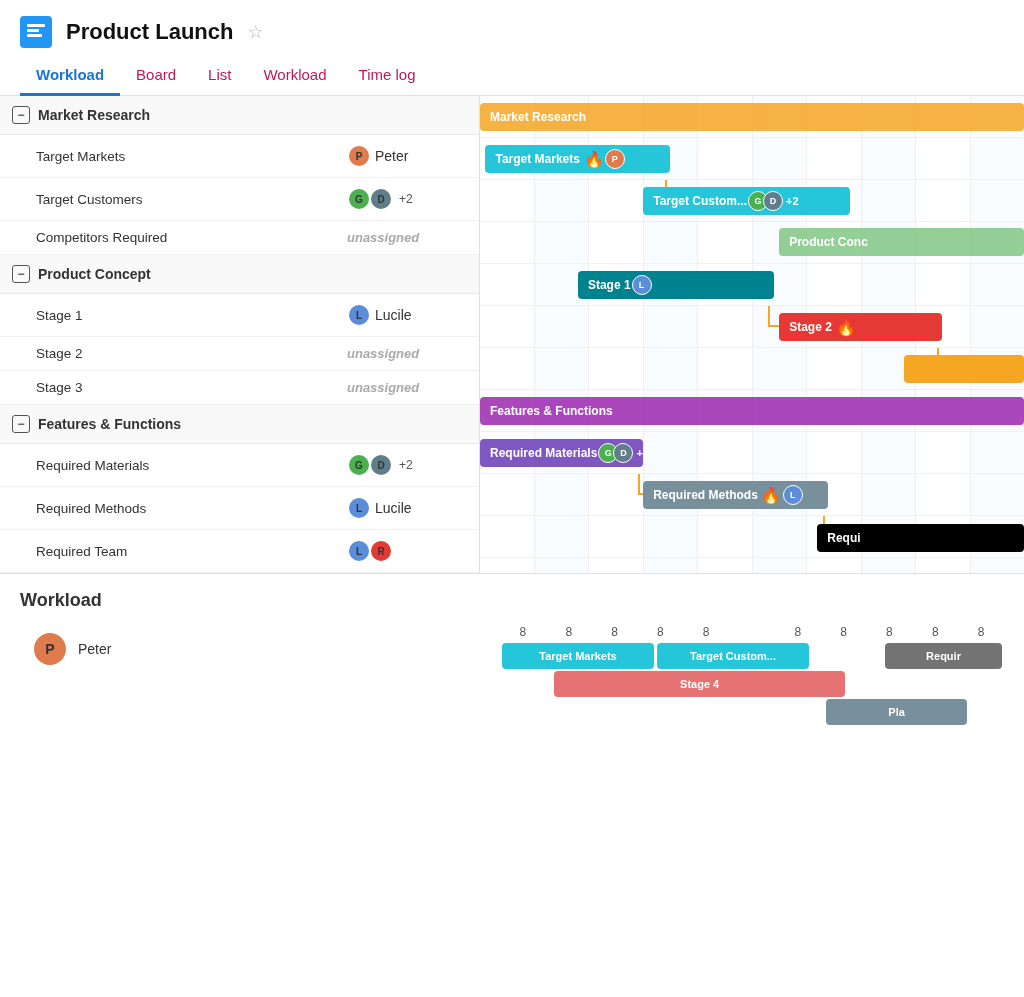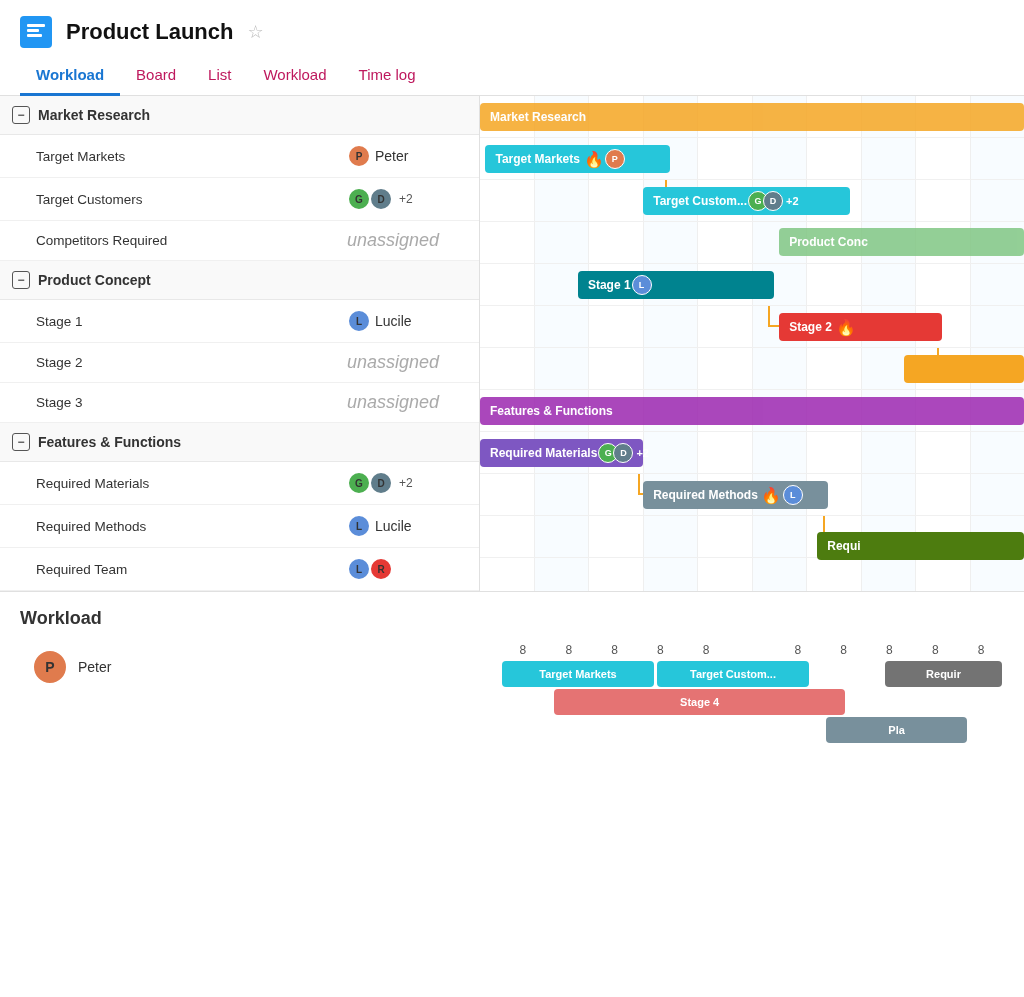--- a/index.html
+++ b/index.html
@@ -98,21 +98,21 @@
       display: inline-flex; align-items: center; justify-content: center;
       font-size: 10px; font-weight: 600;
       border: 2px solid white;
       overflow: hidden;
       flex-shrink: 0;
     }
     .avatar-overlap { margin-left: -6px; }
     .avatar-count {
       font-size: 12px; color: #555; margin-left: 2px;
     }
-    .unassigned { color: #aaa; font-size: 18px; font-style: italic; }
+    .unassigned { color: #aaa; font-size: 13px; font-style: italic; font-weight: bold; }
 
     
     .gantt-area {
       flex: 1;
       overflow: hidden;
       position: relative;
       background: #fff;
     }
 
     .gantt-bar {
@@ -409,21 +409,21 @@
         <span class="fire-icon">🔥</span>
         <div class="bar-avatars">
           <div class="bar-avatar avatar-lucile">L</div>
         </div>
       </div>
     </div>
 
     <div style="height:42px;position:relative;border-bottom:1px solid #f0f0f0;">
       <div style="position:absolute;left:63%;top:0;width:2px;height:21px;border-left:2px solid #f5a623;"></div>
       <div style="position:absolute;left:63%;top:19px;width:5%;height:2px;border-top:2px solid #f5a623;"></div>
-      <div class="gantt-bar" style="left:62%;width:38%;background:#4d7c0f;top:16px;">
+      <div class="gantt-bar" style="left:62%;width:38%;background:#000000;top:8px;">
         <span>Requi</span>
       </div>
     </div>
   </div>
 </div>
 
 <div class="workload-section">
   <div class="workload-title">Workload</div>
 
   <div class="workload-row">

